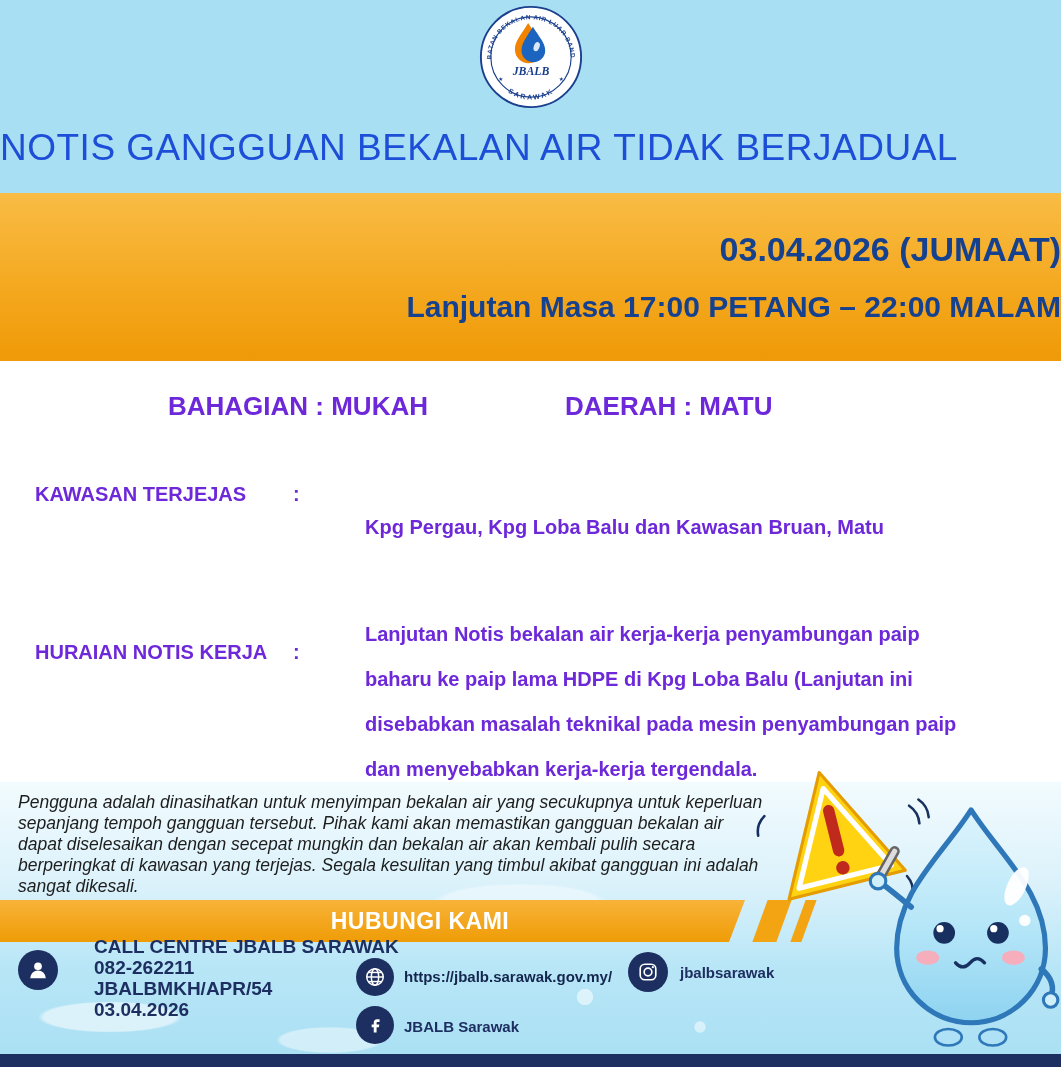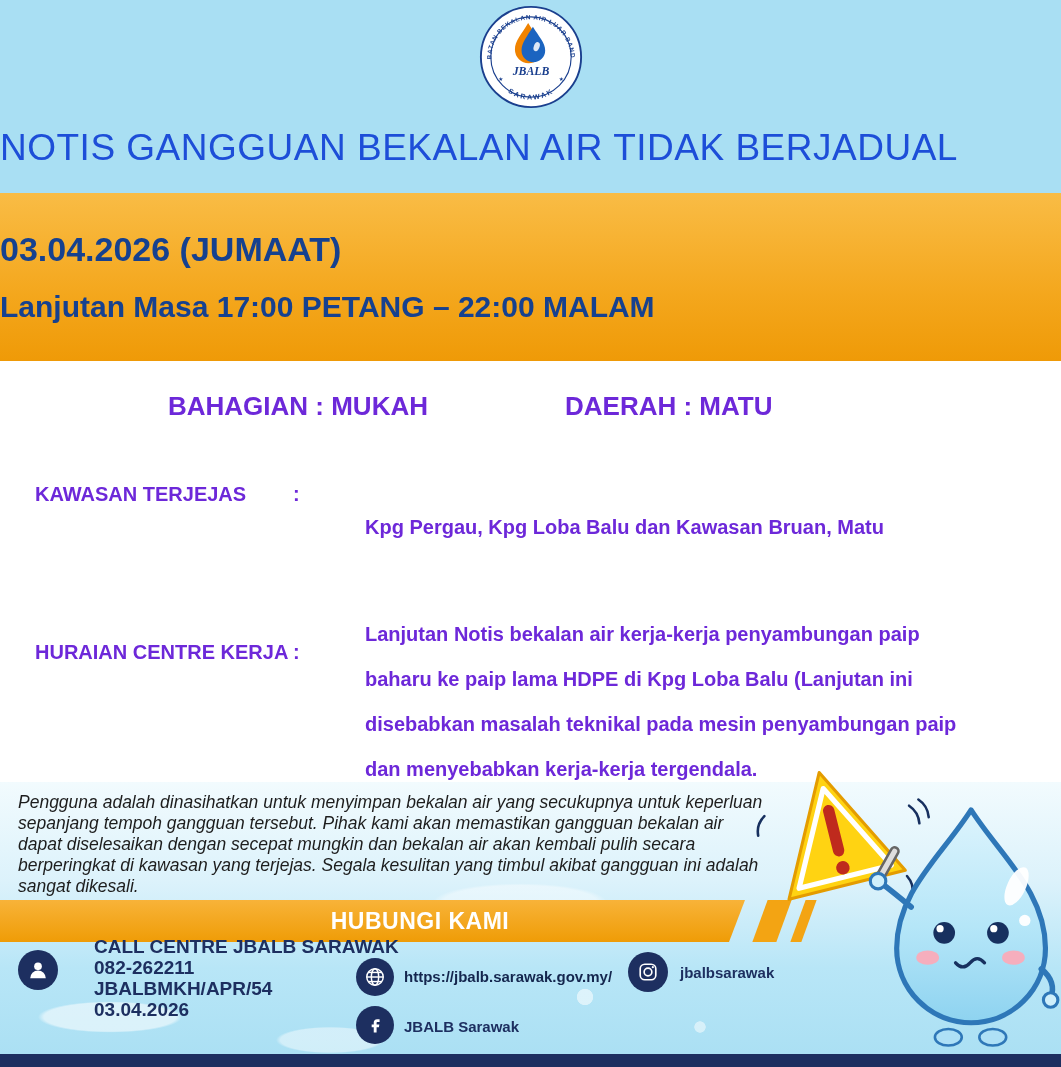--- a/index.html
+++ b/index.html
@@ -8,21 +8,21 @@
 
   
   .header{position:absolute;top:0;left:0;width:100%;height:193px;background:#a9dff3;}
   .logo{position:absolute;top:5px;left:50%;transform:translateX(-50%);}
   .title{position:absolute;top:127px;left:0;width:100%;
          font-size:37px;font-weight:normal;color:#1d4ed8;letter-spacing:.5px;}
 
   
   .band{position:absolute;top:193px;left:0;width:100%;height:168px;
         background:linear-gradient(180deg,#f9bc45 0%,#f4a71d 60%,#ef9a07 100%);
-        display:flex;flex-direction:column;align-items:flex-start;justify-content:center;
+        display:flex;flex-direction:column;align-items:flex-end;justify-content:center;
         gap:21px;color:#16418f;font-weight:bold;}
   .band-date{font-size:34px;}
   .band-time{font-size:30px;}
 
   
   .main{position:absolute;top:361px;left:0;width:100%;height:421px;background:#fff;color:#6d28d9;}
   .region-bahagian{position:absolute;left:168px;top:30px;font-size:26px;font-weight:bold;}
   .region-daerah{position:absolute;left:565px;top:30px;font-size:26px;font-weight:bold;}
   .kawasan-label{position:absolute;left:35px;top:122px;font-size:20px;font-weight:bold;}
   .kawasan-colon{position:absolute;left:293px;top:122px;font-size:20px;font-weight:bold;}
@@ -109,21 +109,21 @@
   </div>
 
   <div class="main">
     <div class="region-bahagian">BAHAGIAN : MUKAH</div>
     <div class="region-daerah">DAERAH : MATU</div>
 
     <div class="kawasan-label">KAWASAN TERJEJAS</div>
     <div class="kawasan-colon">:</div>
     <div class="kawasan-value">Kpg Pergau, Kpg Loba Balu dan Kawasan Bruan, Matu</div>
 
-    <div class="huraian-label">HURAIAN CENTRE KERJA</div>
+    <div class="huraian-label">HURAIAN NOTIS KERJA</div>
     <div class="huraian-colon">:</div>
     <div class="huraian-value">Lanjutan Notis bekalan air kerja-kerja penyambungan paip baharu ke paip lama HDPE di Kpg Loba Balu (Lanjutan ini disebabkan masalah teknikal pada mesin penyambungan paip dan menyebabkan kerja-kerja tergendala.</div>
   </div>
 
   <div class="bottom">
     <div class="advisory">Pengguna adalah dinasihatkan untuk menyimpan bekalan air yang secukupnya untuk keperluan sepanjang tempoh gangguan tersebut. Pihak kami akan memastikan gangguan bekalan air dapat diselesaikan dengan secepat mungkin dan bekalan air akan kembali pulih secara berperingkat di kawasan yang terjejas. Segala kesulitan yang timbul akibat gangguan ini adalah sangat dikesali.</div>
 
     <div class="hubungi-wrap">
       <div class="hubungi-band">
         <span class="hubungi-text">HUBUNGI KAMI</span>

